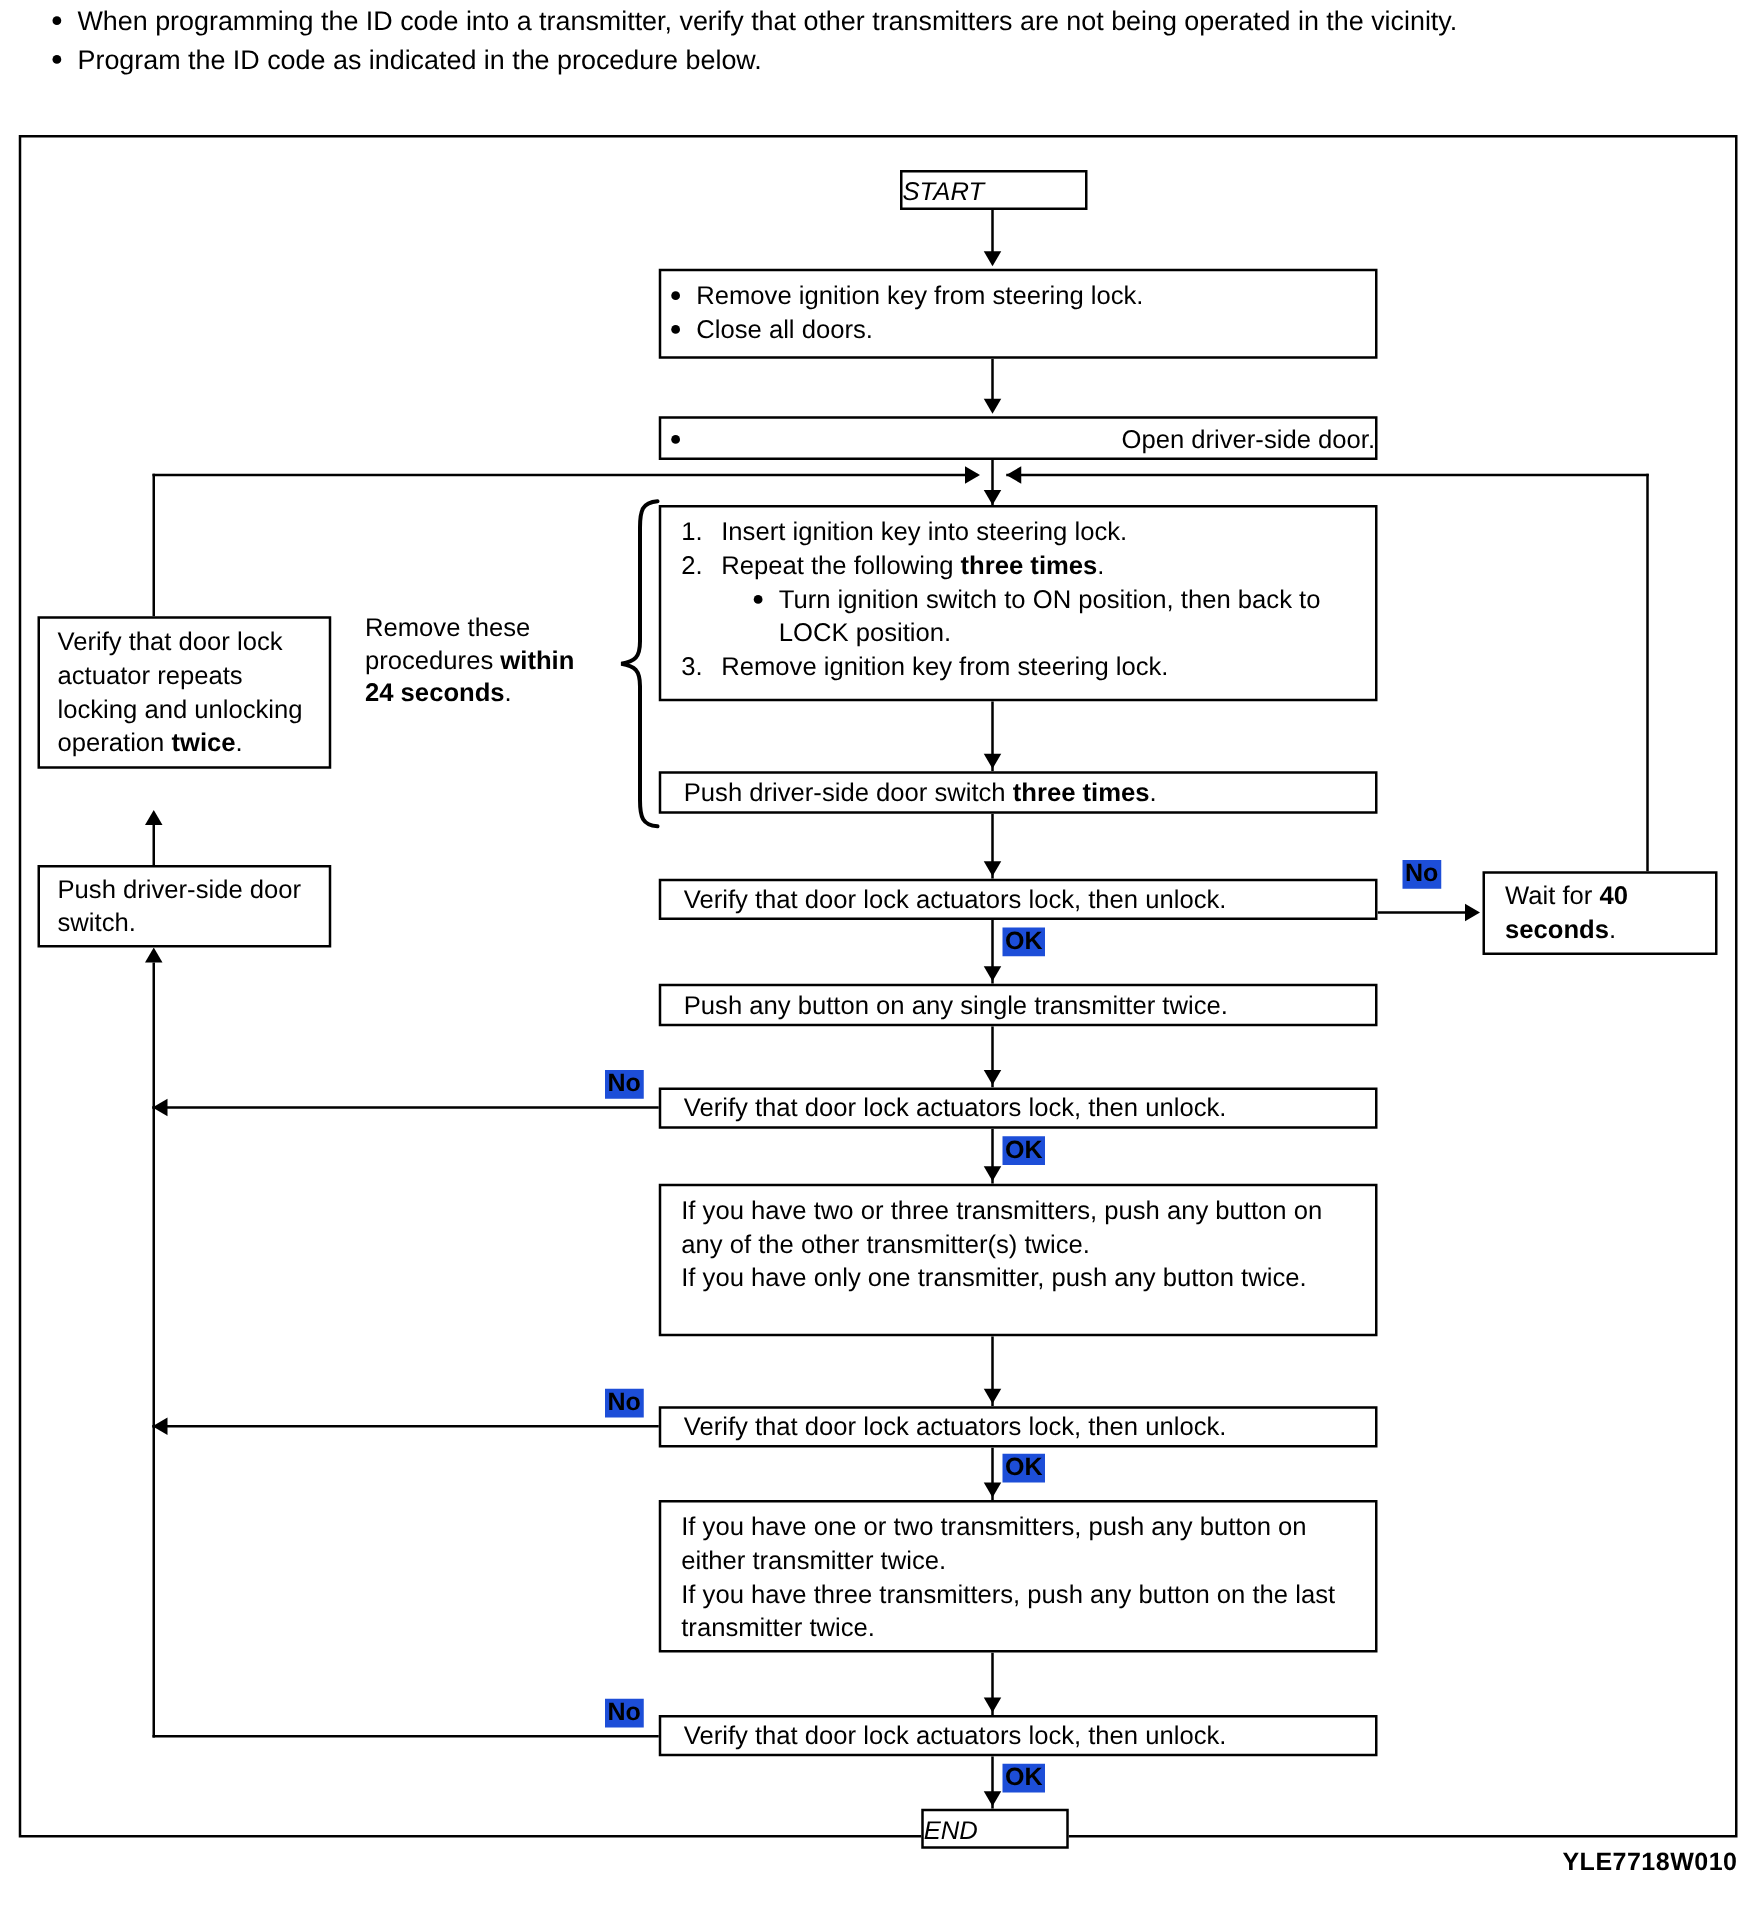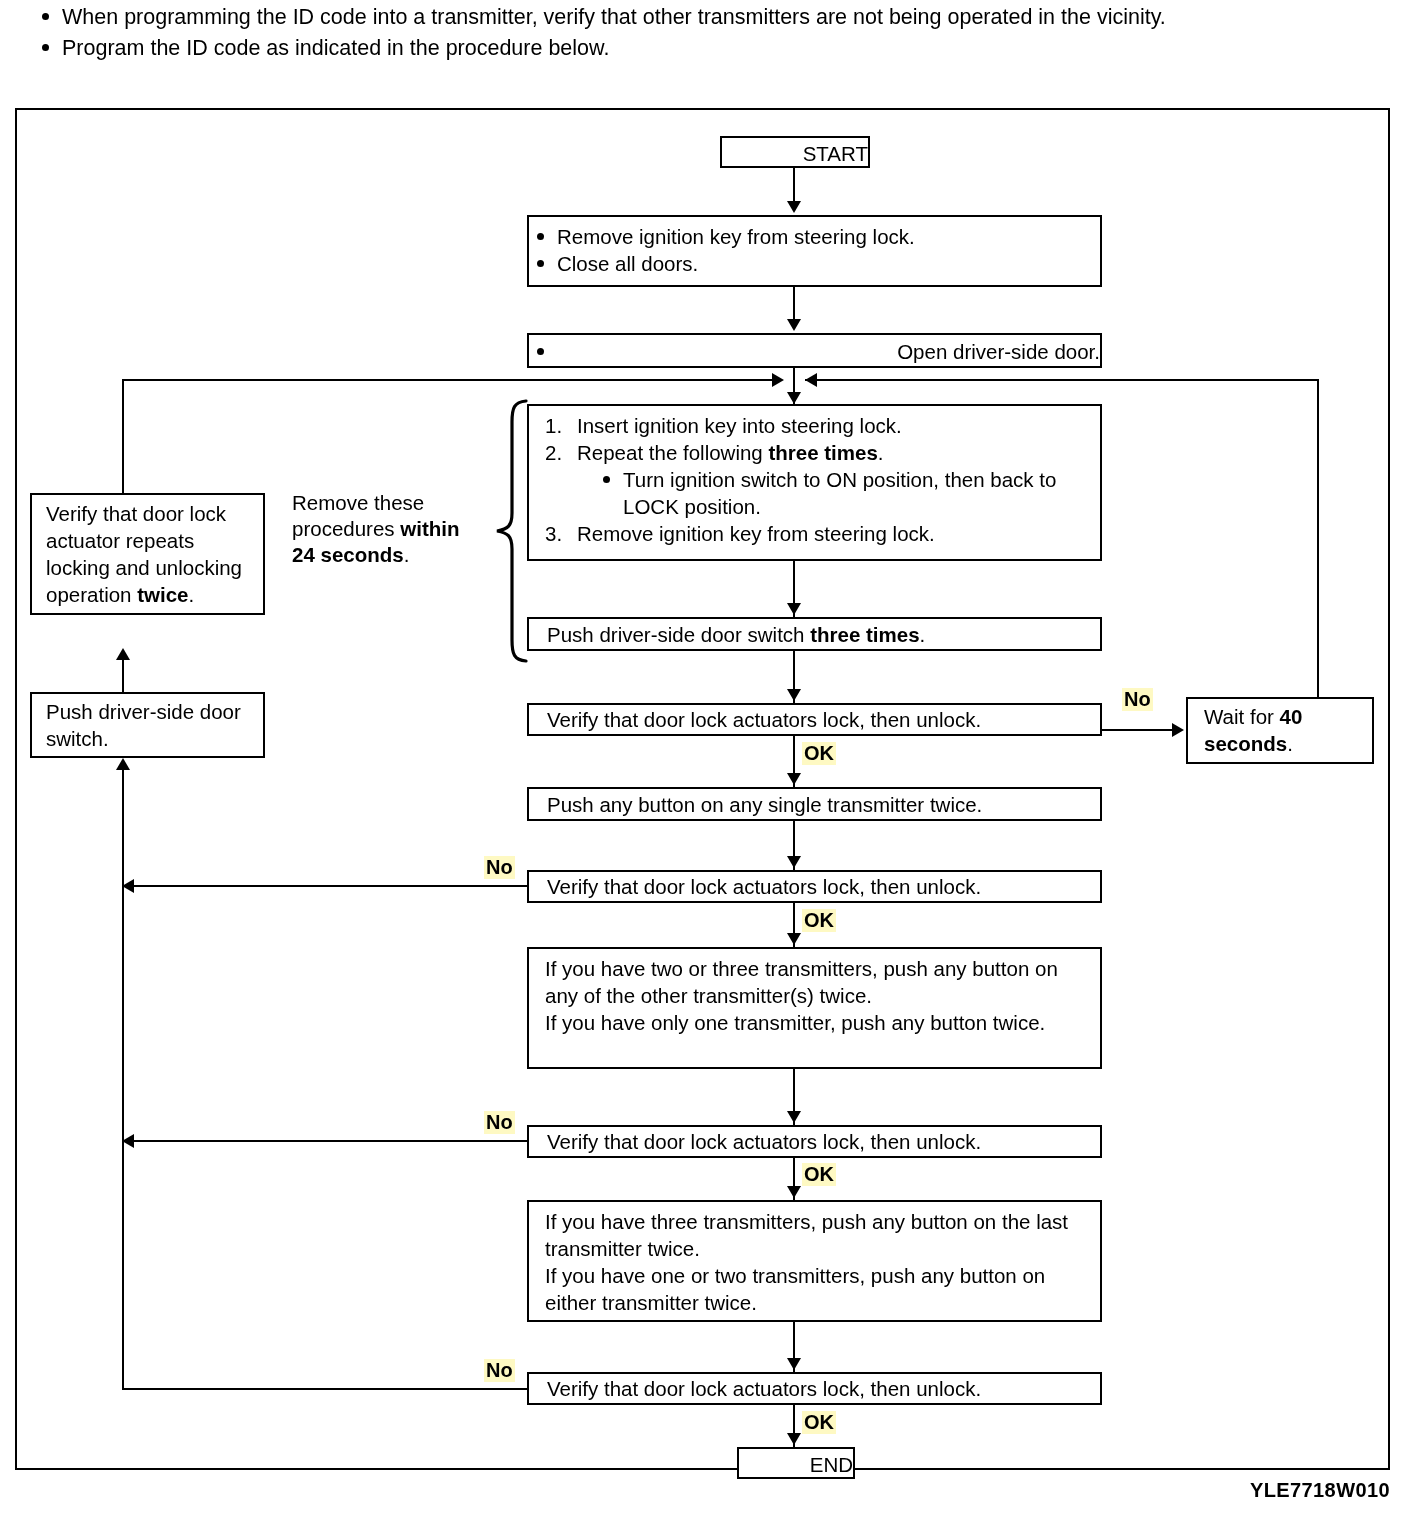--- a/index.html
+++ b/index.html
@@ -11,21 +11,21 @@
   
   .notes{position:absolute;left:18px;top:4px;width:1372px;}
   .note{position:relative;padding-left:44px;font-size:21.5px;line-height:27px;margin-bottom:4px;}
   .note .bul{position:absolute;left:24px;top:9px;width:7px;height:7px;border-radius:50%;background:#000;}
   
   .frame{position:absolute;left:15px;top:108px;width:1375px;height:1362px;border:2px solid #000;box-sizing:border-box;}
   
   .node{position:absolute;border:2px solid #000;box-sizing:border-box;background:#fff;
         font-size:20.5px;line-height:27px;z-index:3;}
   .node .pad{padding:5px 10px 5px 14px;}
-  .node.center{text-align:right;}
+  .node.center{text-align:left;font-style:italic;}
   .node b{font-weight:bold;}
   
   .blist{list-style:none;margin:0;padding:0;}
   .blist li{position:relative;padding-left:28px;}
   .blist li:before{content:"";position:absolute;left:8px;top:10px;width:7px;height:7px;border-radius:50%;background:#000;}
   
   .nlist{list-style:none;margin:0;padding:0;}
   .nlist li{position:relative;padding-left:34px;}
   .nlist li .num{position:absolute;left:2px;top:0;width:26px;text-align:left;}
   .sublist{list-style:none;margin:0;padding:0 0 0 22px;}
@@ -34,21 +34,21 @@
   
   .ln{position:absolute;background:#000;z-index:1;}
   .vl{width:2px;}
   .hl{height:2px;}
   .arw{position:absolute;width:0;height:0;z-index:2;}
   .arw-d{border-left:7px solid transparent;border-right:7px solid transparent;border-top:12px solid #000;}
   .arw-u{border-left:7px solid transparent;border-right:7px solid transparent;border-bottom:12px solid #000;}
   .arw-l{border-top:7px solid transparent;border-bottom:7px solid transparent;border-right:12px solid #000;}
   .arw-r{border-top:7px solid transparent;border-bottom:7px solid transparent;border-left:12px solid #000;}
   
-  .elab{position:absolute;font-size:20px;font-weight:bold;z-index:4;background:#fef9c3;padding:0 2px;}
+  .elab{position:absolute;font-size:20px;font-weight:bold;z-index:4;background:#1d4ed8;padding:0 2px;}
   
   .caption{position:absolute;font-size:20.5px;line-height:26px;z-index:3;}
   .brace{position:absolute;z-index:2;}
   
   .code{position:absolute;right:18px;top:1479px;font-size:20px;font-weight:bold;letter-spacing:.4px;}
 </style>
 </head>
 <body>
 
 <div class="notes">
@@ -135,22 +135,22 @@
     <div>If you have only one transmitter, push any button twice.</div>
   </div>
 </div>
 
 <div class="node" style="left:527px;top:1125px;width:575px;height:33px;">
   <div class="pad" style="padding:1px 0 0 18px;">Verify that door lock actuators lock, then unlock.</div>
 </div>
 
 <div class="node" style="left:527px;top:1200px;width:575px;height:122px;">
   <div class="pad" style="padding:6px 8px 0 16px;">
+    <div>If you have one or two transmitters, push any button on either transmitter twice.</div>
     <div>If you have three transmitters, push any button on the last transmitter twice.</div>
-    <div>If you have one or two transmitters, push any button on either transmitter twice.</div>
   </div>
 </div>
 
 <div class="node" style="left:527px;top:1372px;width:575px;height:33px;">
   <div class="pad" style="padding:1px 0 0 18px;">Verify that door lock actuators lock, then unlock.</div>
 </div>
 
 <div class="node center" style="left:737px;top:1447px;width:118px;height:32px;">
   <div class="pad" style="padding:2px 0;">END</div>
 </div>

